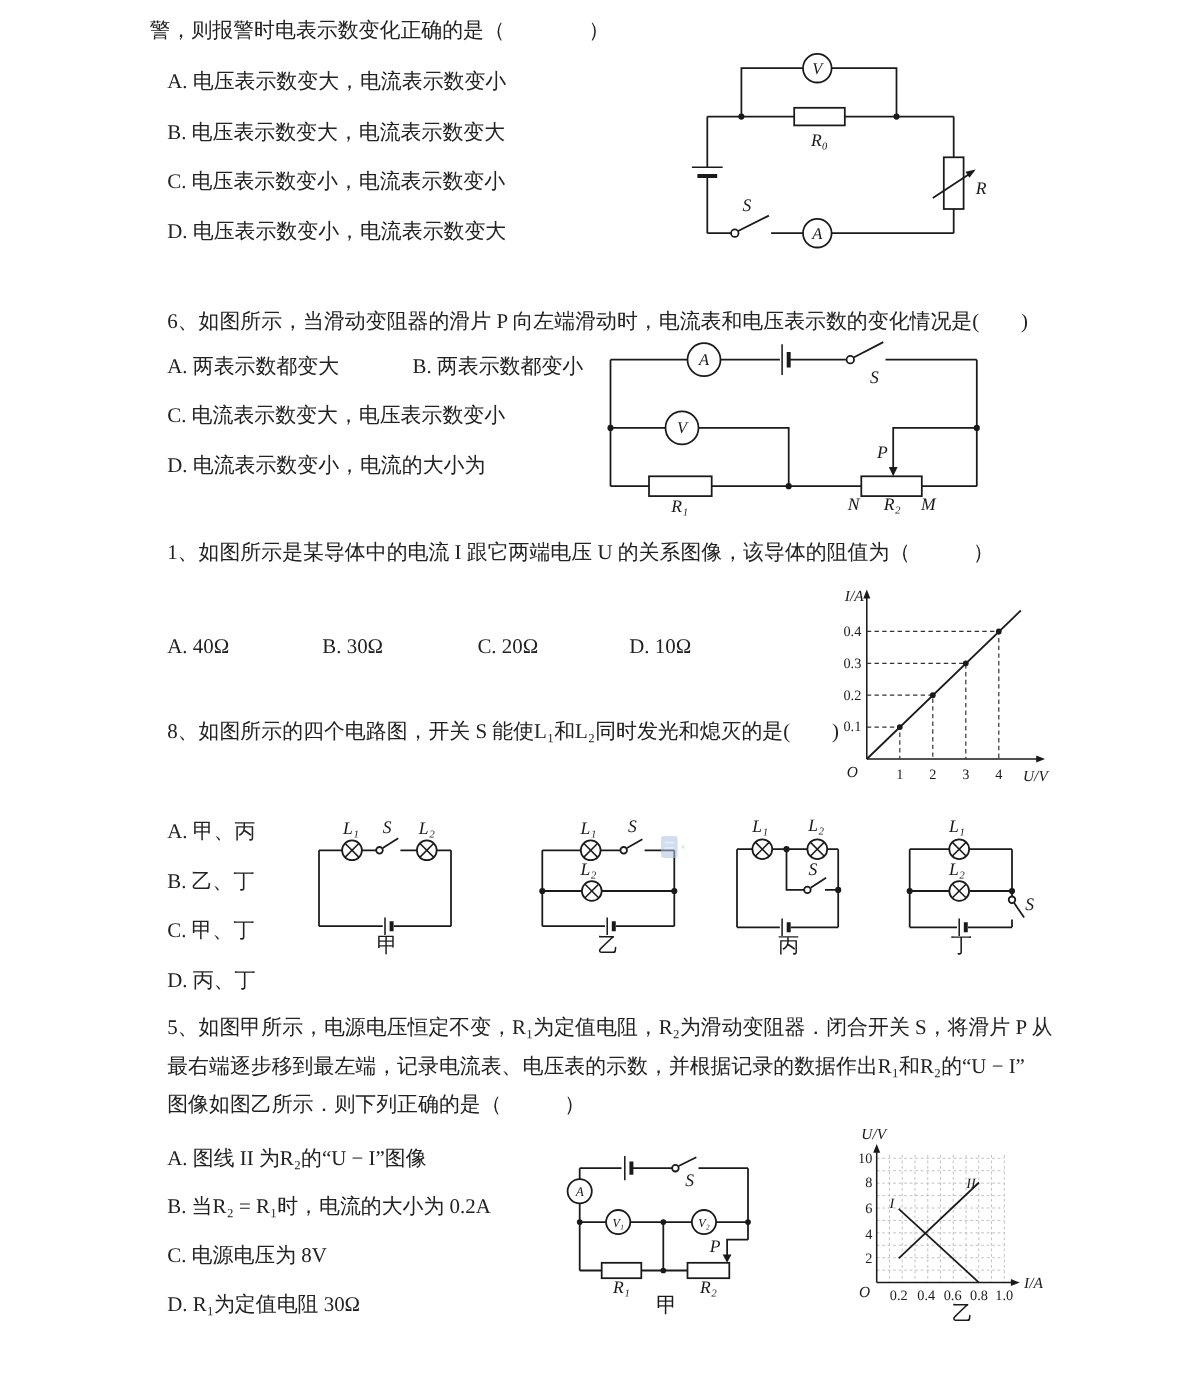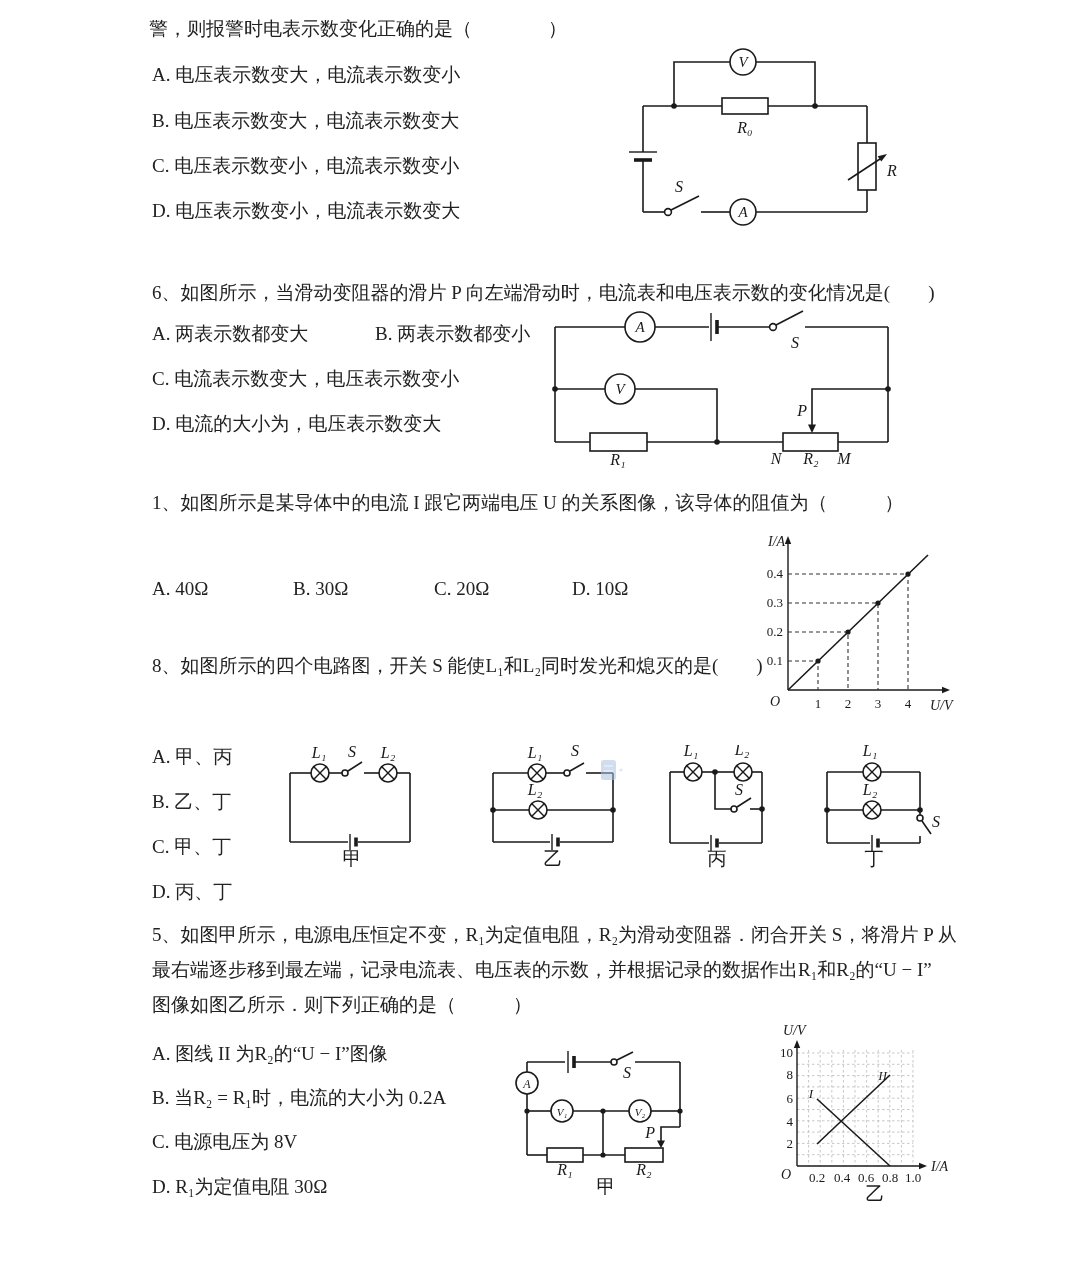--- a/index.html
+++ b/index.html
@@ -21,21 +21,21 @@
   .thick{stroke:#1a1a1a;stroke-width:3.6;fill:none;}
   .comp{stroke:#1a1a1a;stroke-width:1.6;fill:#ffffff;}
   .dot{fill:#1a1a1a;}
   .dash{stroke:#333;stroke-width:1.1;stroke-dasharray:4 3;fill:none;}
   .grid{stroke:#b9b9b9;stroke-width:0.8;stroke-dasharray:2.5 2.5;}
   .ink{fill:#1a1a1a;}
 </style>
 </head>
 <body>
 
-<div class="t" style="left:149px;top:16px">警，则报警时电表示数变化正确的是（　　　　）</div>
+<div class="t" style="left:136px;top:16px">警，则报警时电表示数变化正确的是（　　　　）</div>
 <div class="t" style="left:152px;top:62px">A. 电压表示数变大，电流表示数变小</div>
 <div class="t" style="left:152px;top:108px">B. 电压表示数变大，电流表示数变大</div>
 <div class="t" style="left:152px;top:153px">C. 电压表示数变小，电流表示数变小</div>
 <div class="t" style="left:152px;top:198px">D. 电压表示数变小，电流表示数变大</div>
 
 <svg class="svgbox" style="left:615px;top:40px" width="290" height="190" viewBox="0 0 290 190">
 
   <polyline class="wire" points="59,66 59,22 115,22"></polyline>
   <polyline class="wire" points="141,22 200,22 200,66"></polyline>
   <g>
@@ -75,21 +75,21 @@
   <line class="wire" x1="252" y1="150" x2="252" y2="172"></line>
   <line class="wire" x1="233" y1="140" x2="268" y2="117"></line>
   <polygon class="ink" points="272,114 266.3,121.6 262.7,116.2"></polygon>
   <text class="lbl" x="272" y="136">R</text>
 </svg>
 
 <div class="t" style="left:152px;top:280px">6、如图所示，当滑动变阻器的滑片 P 向左端滑动时，电流表和电压表示数的变化情况是(　　)</div>
 <div class="t" style="left:152px;top:321px">A. 两表示数都变大</div>
 <div class="t" style="left:375px;top:321px">B. 两表示数都变小</div>
 <div class="t" style="left:152px;top:366px">C. 电流表示数变大，电压表示数变小</div>
-<div class="t" style="left:152px;top:411px">D. 电流的大小为，电压表示数变大</div>
+<div class="t" style="left:152px;top:411px">D. 电流表示数变小，电流的大小为</div>
 
 <svg class="svgbox" style="left:545px;top:300px" width="390" height="175" viewBox="0 0 390 175">
 
   <line class="wire" x1="10" y1="27" x2="80" y2="27"></line>
   <g>
     <circle class="comp" cx="95" cy="27" r="15"></circle>
     <text class="meter" x="95" y="32" font-size="15" text-anchor="middle">A</text>
   </g>
   <line class="wire" x1="110" y1="27" x2="164" y2="27"></line>
   <g>

